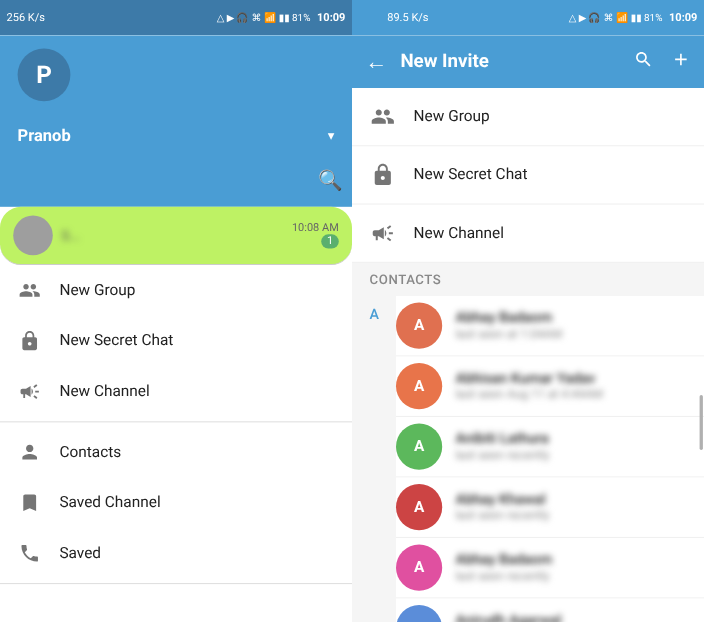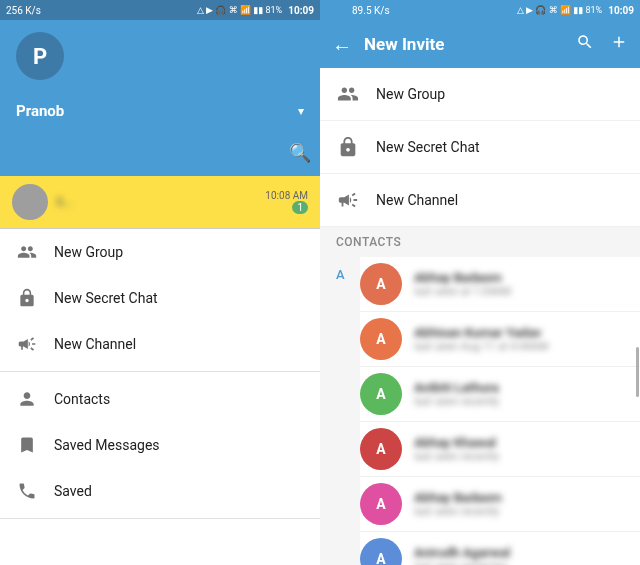--- a/index.html
+++ b/index.html
@@ -7,21 +7,21 @@
       width: 640px;
       height: 565px;
       font-family: 'Roboto', Arial, sans-serif;
       overflow: hidden;
       display: flex;
       flex-direction: column;
     }
 
     
     .status-bar {
-      height: 20px;
+      height: 32px;
       display: flex;
       align-items: center;
       padding: 0 6px;
       font-size: 10px;
       color: #fff;
       flex-shrink: 0;
       gap: 35px;
     }
     .status-bar-left {
       background: #3d7aa8;
@@ -354,21 +354,21 @@
         <span class="drawer-username">Pranob</span>
         <span class="drawer-chevron">▾</span>
       </div>
     </div>
 
     <div class="left-header">
       <span class="left-header-title"></span>
       <span class="left-header-search">🔍</span>
     </div>
 
-    <div style="background:#fde047; padding: 8px 12px; border-bottom:1px solid #ccc; display:flex; align-items:center;">
+    <div style="background:#bef264; padding: 8px 12px; border-bottom:1px solid #ccc; display:flex; align-items:center;border-radius:19px;">
       <div style="width:36px;height:36px;border-radius:50%;background:#9e9e9e;margin-right:8px;"></div>
       <div style="flex:1;">
         <div style="font-size:12px;color:#555;filter:blur(3px);">S...</div>
       </div>
       <div style="display:flex;flex-direction:column;align-items:flex-end;">
         <span style="font-size:10px;color:#666;">10:08 AM</span>
         <span class="unread-badge">1</span>
       </div>
     </div>
 
@@ -411,21 +411,21 @@
         </span>
         <span class="menu-label">Contacts</span>
       </div>
 
       <div class="menu-item">
         <span class="menu-icon">
           <svg width="20" height="20" viewBox="0 0 24 24" fill="#757575">
             <path d="M17 3H7c-1.1 0-1.99.9-1.99 2L5 21l7-3 7 3V5c0-1.1-.9-2-2-2z"></path>
           </svg>
         </span>
-        <span class="menu-label">Saved Messages</span>
+        <span class="menu-label">Saved Channel</span>
       </div>
 
       <div class="menu-item">
         <span class="menu-icon">
           <svg width="20" height="20" viewBox="0 0 24 24" fill="#757575">
             <path d="M6.62 10.79c1.44 2.83 3.76 5.14 6.59 6.59l2.2-2.2c.27-.27.67-.36 1.02-.24 1.12.37 2.33.57 3.57.57.55 0 1 .45 1 1V20c0 .55-.45 1-1 1-9.39 0-17-7.61-17-17 0-.55.45-1 1-1h3.5c.55 0 1 .45 1 1 0 1.25.2 2.45.57 3.57.11.35.03.74-.25 1.02l-2.2 2.2z"></path>
           </svg>
         </span>
         <span class="menu-label">Saved</span>
       </div>

